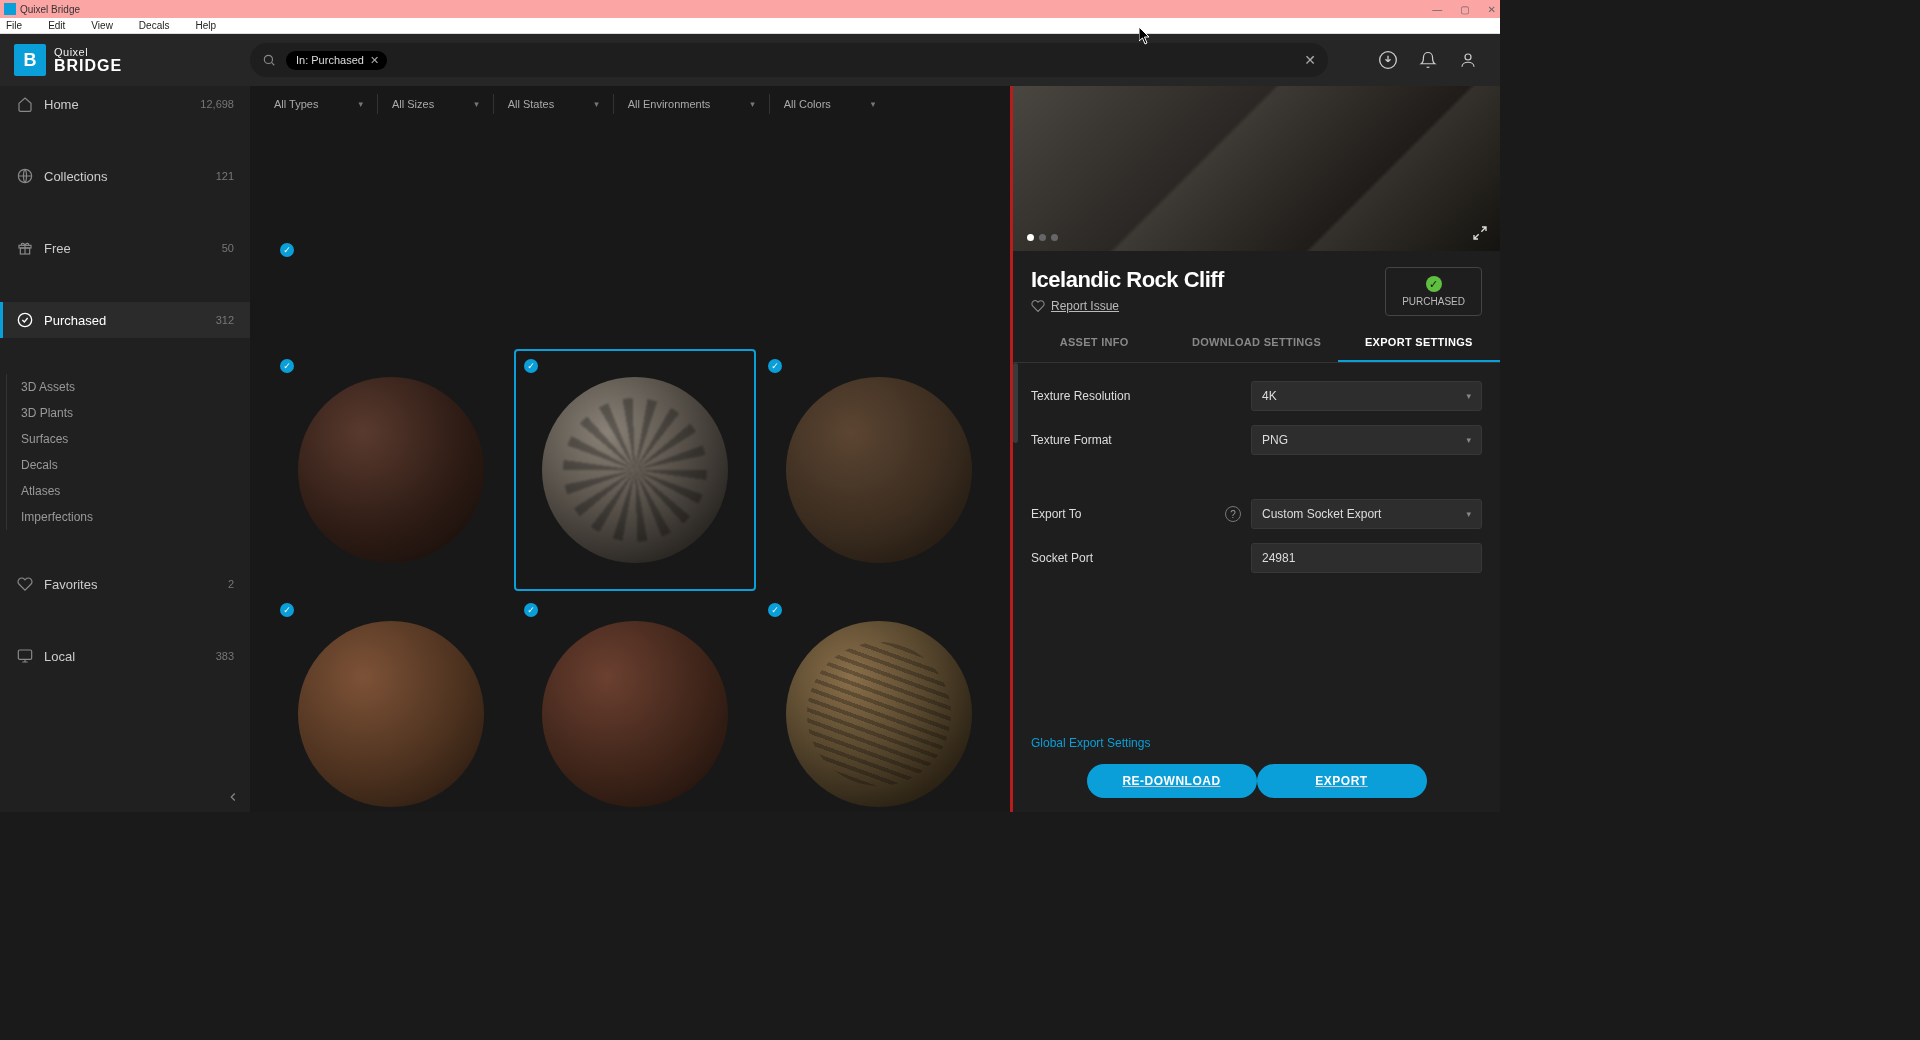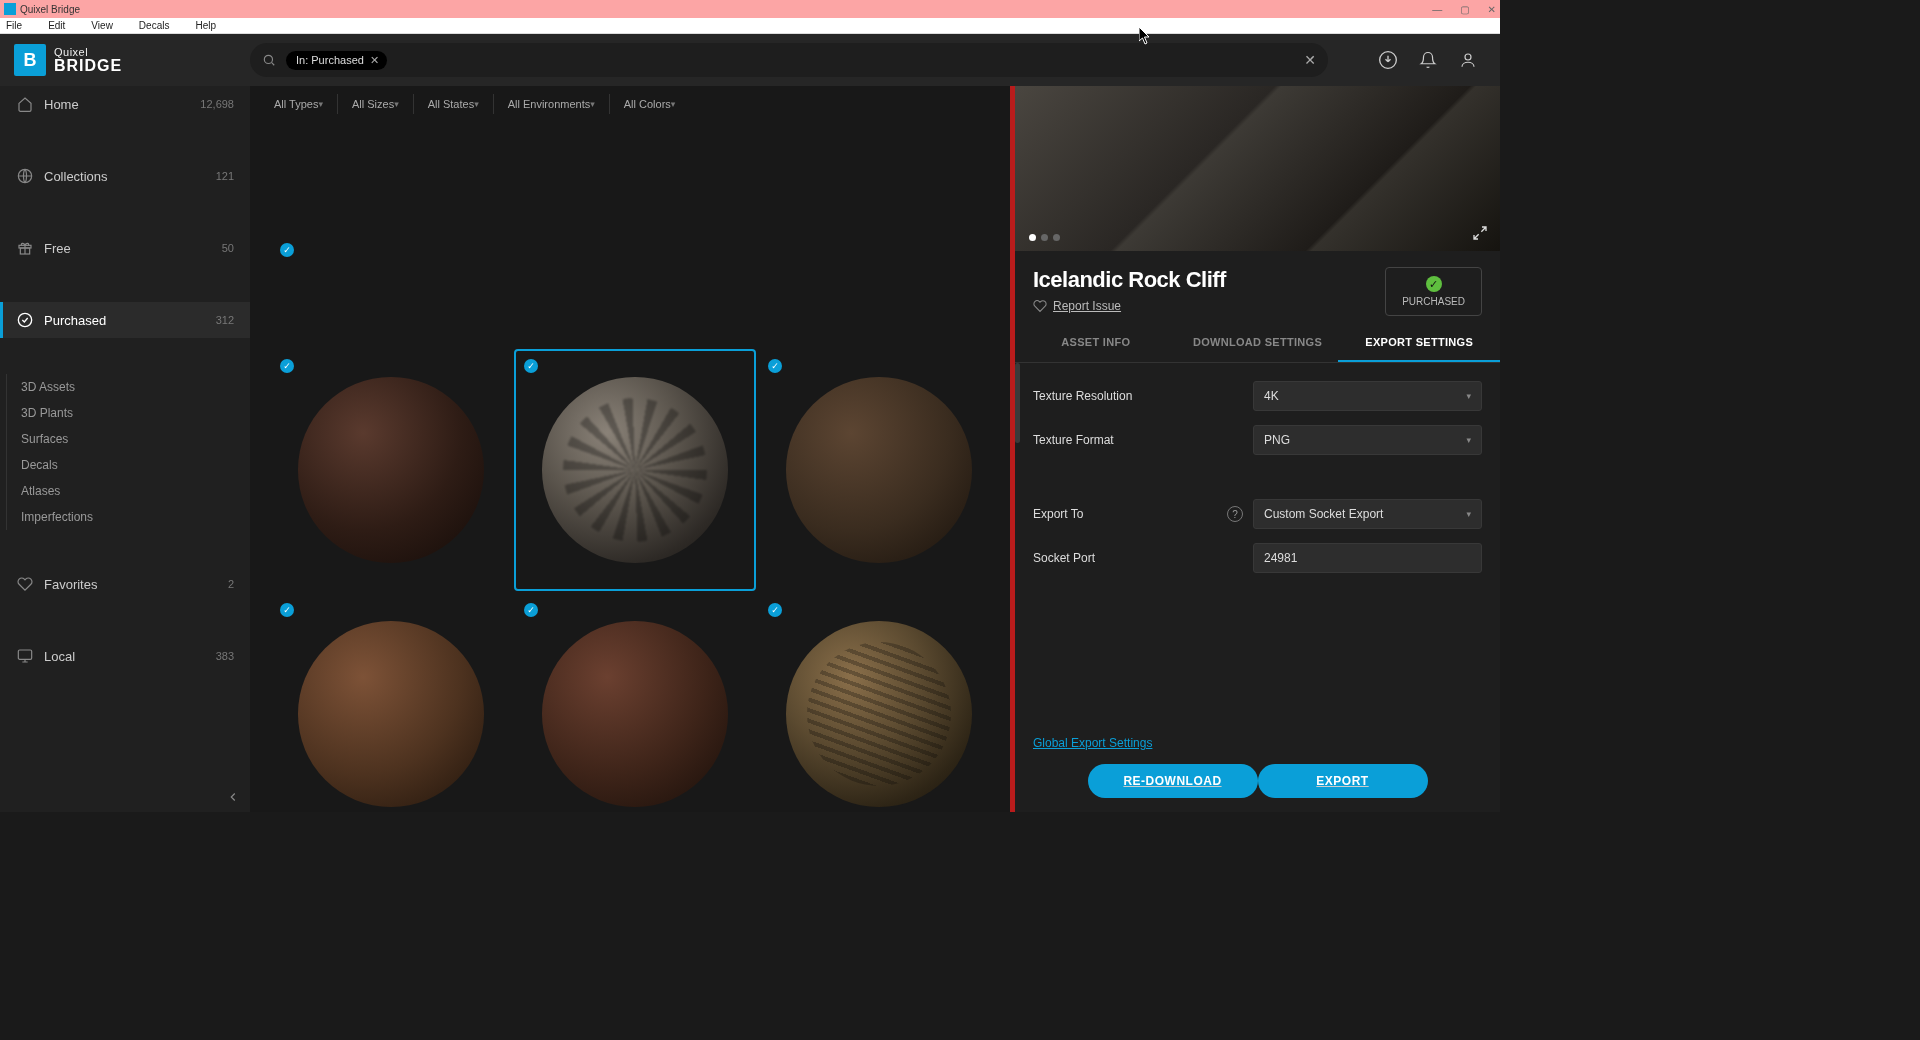--- a/index.html
+++ b/index.html
@@ -45,21 +45,21 @@
   .nav-item.active { background: #2b2b2b; border-left: 3px solid #0a9fd8; padding-left: 13px; color: #fff;}
   .nav-item.active .ico { color: #fff; }
   .sub-items { padding-left: 14px; border-left: 1px solid #333; margin-left: 6px;}
   .sub-item { padding: 6px 16px 6px 0; color: #999; font-size: 12px; cursor:pointer;}
   .sidebar-collapse { position: absolute; bottom: 8px; right: 10px; color: #888; cursor: pointer;}
 
   
   .main { flex: 1; display: flex; min-width: 0; }
   .content { flex: 1; background: #181818; display: flex; flex-direction: column; min-width: 0;}
   .filters { display: flex; padding: 8px 10px; gap: 0; }
-  .filter { display: flex; align-items: center; color: #aaa; font-size: 11px; padding: 4px 14px; border-right: 1px solid #333; cursor: pointer; }
+  .filter { display: flex; align-items: center; color: #aaa; font-size: 11px; padding: 4px 14px; border-right: 1px solid #333; cursor: pointer; gap: 40px;}
   .filter:last-child { border-right: none; }
   .filter .chev { color: #777; font-size: 9px;}
 
   .grid-wrap { flex:1; overflow: hidden; padding: 0 10px 10px 20px;}
   .grid { display: grid; grid-template-columns: repeat(3, 1fr); gap: 2px; }
   .card { border-radius: 4px; position: relative; aspect-ratio: 1/1; display:flex; align-items:center; justify-content:center; border: 2px solid transparent;}
   .card.wide { grid-column: span 1; aspect-ratio: auto; height: 225px; }
   .card.selected { border: 2px solid #0a9fd8; }
   .card .badge { position: absolute; top: 8px; left: 8px; width: 14px; height: 14px; background: #0a9fd8; border-radius: 50%; display:flex; align-items:center; justify-content:center;}
   .card .badge::after { content:"✓"; color:#fff; font-size:9px; }
@@ -70,21 +70,21 @@
   .s1 { background: radial-gradient(circle at 35% 30%, #5a3a2e, #2e1c15 55%, #120a07); }
   .s2 { background: radial-gradient(circle at 35% 30%, #8a8278, #5a544c 40%, #2e2a26 75%, #151310); }
   .s3 { background: radial-gradient(circle at 35% 30%, #5c4532, #3a2c1f 55%, #18110b); }
   .s4 { background: radial-gradient(circle at 35% 30%, #7d5237, #4d321f 55%, #1f130a); }
   .s5 { background: radial-gradient(circle at 35% 30%, #6b4030, #3e2419 55%, #170d08); }
   .s6 { background: radial-gradient(circle at 35% 30%, #8a6f4a, #5b4a30 40%, #2e2516 75%, #14100a); background-blend-mode: multiply;}
   .s6::after{ content:""; position:absolute; inset:11%; border-radius:50%; background: repeating-linear-gradient(20deg, rgba(0,0,0,0.25) 0 4px, transparent 4px 10px); mix-blend-mode:multiply;}
   .s2::after{ content:""; position:absolute; inset:11%; border-radius:50%; background: repeating-conic-gradient(from 30deg, rgba(0,0,0,0.3) 0 8deg, transparent 8deg 20deg); mix-blend-mode:multiply; filter: blur(1px);}
 
   
-  .detail { width: 490px; background: #1e1e1e; display: flex; flex-direction: column; border-left: 5px solid #b91c1c;}
+  .detail { width: 490px; background: #1e1e1e; display: flex; flex-direction: column; border-left: 3px solid #b91c1c;}
   .preview { height: 165px; background: linear-gradient(135deg, #4a4640 0%, #2a2724 40%, #3d3a35 41%, #1f1c19 70%, #34312c 71%, #15130f 100%); position: relative;}
   .preview .dots { position:absolute; bottom:10px; left:14px; display:flex; gap:5px;}
   .preview .dot { width:7px; height:7px; border-radius:50%; background:#666;}
   .preview .dot.active { background:#fff;}
   .preview .expand { position:absolute; bottom:10px; right:12px; color:#ddd; cursor:pointer;}
   .detail-head { padding: 16px 18px 8px; display:flex; align-items:flex-start;}
   .detail-title { font-size: 22px; font-weight: 800; color: #fff; letter-spacing: -0.5px;}
   .detail-sub { display:flex; align-items:center; gap:6px; color:#888; font-size:12px; margin-top:6px;}
   .detail-sub a { color:#bbb; text-decoration: underline; }
   .purchased-badge { margin-left:auto; border:1px solid #444; border-radius:4px; padding: 8px 16px; text-align:center; font-size:10px; color:#bbb;}
@@ -95,21 +95,21 @@
   .tab.active { color:#fff; border-bottom:2px solid #0a9fd8;}
 
   .settings { padding: 18px 18px 6px; flex:1; overflow:hidden; position: relative;}
   .setting-row { display:flex; align-items:center; margin-bottom:14px;}
   .setting-label { width: 220px; font-size:12px; color:#ddd;}
   .setting-control { flex:1; background:#2d2d2d; border-radius:3px; padding:7px 10px; font-size:12px; color:#ddd; display:flex; align-items:center; border:1px solid #383838;}
   .setting-control .chev { margin-left:auto; color:#888; font-size:9px;}
   .setting-control.input { background:#2d2d2d; }
   .setting-spacer { height: 30px; }
   .help-ico { margin-left:auto; margin-right: 10px; width:16px; height:16px; border:1px solid #777; border-radius:50%; display:flex; align-items:center; justify-content:center; font-size:10px; color:#999; }
-  .cutoff-link { position:absolute; bottom:2px; left:18px; font-size:12px; color:#0a9fd8;text-decoration:underline;}
+  .cutoff-link { position:absolute; bottom:2px; left:18px; font-size:12px; color:#0a9fd8;}
   .scroll-indicator{ position:absolute; top:0; left:0; width:5px; height:80px; background:#3a3a3a; border-radius:3px; }
 
   .actions { padding: 12px 18px 14px; display:flex; justify-content:center;text-decoration:underline;}
   .btn { flex:0 0 170px; padding:10px 0; border-radius:18px; background:#0a9fd8; color:#fff; font-size:12px; font-weight:700; text-align:center; cursor:pointer; letter-spacing:0.5px;}
 
   svg { display:block; }
   .cursor-arrow { position: fixed; top: 27px; left: 1139px; color: #000; font-size: 14px; z-index: 9999; pointer-events:none;}
 </style>
 </head>
 <body>

